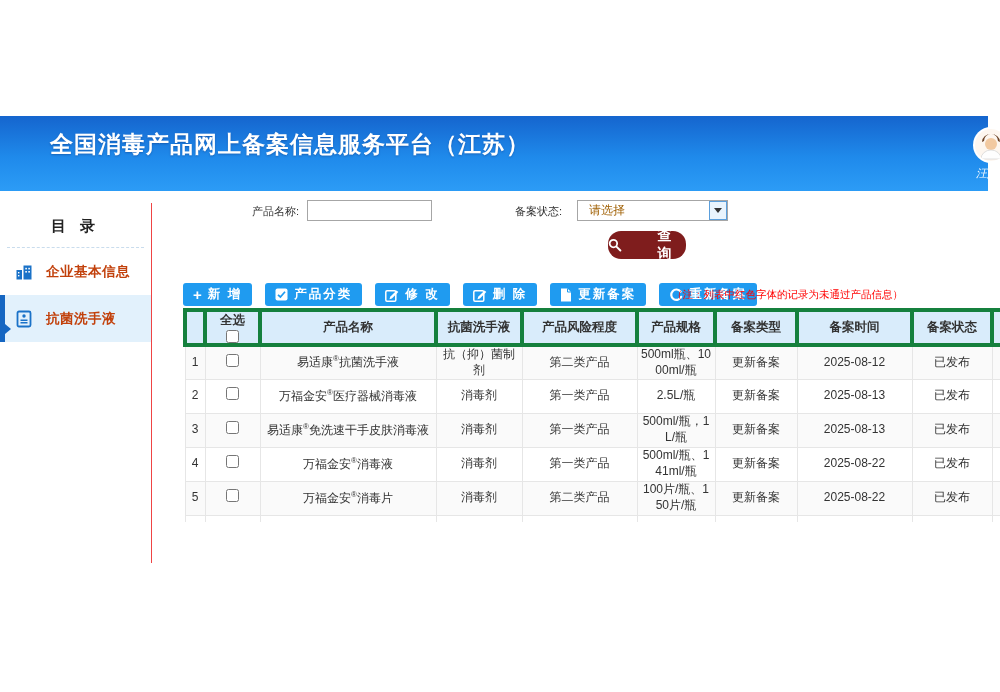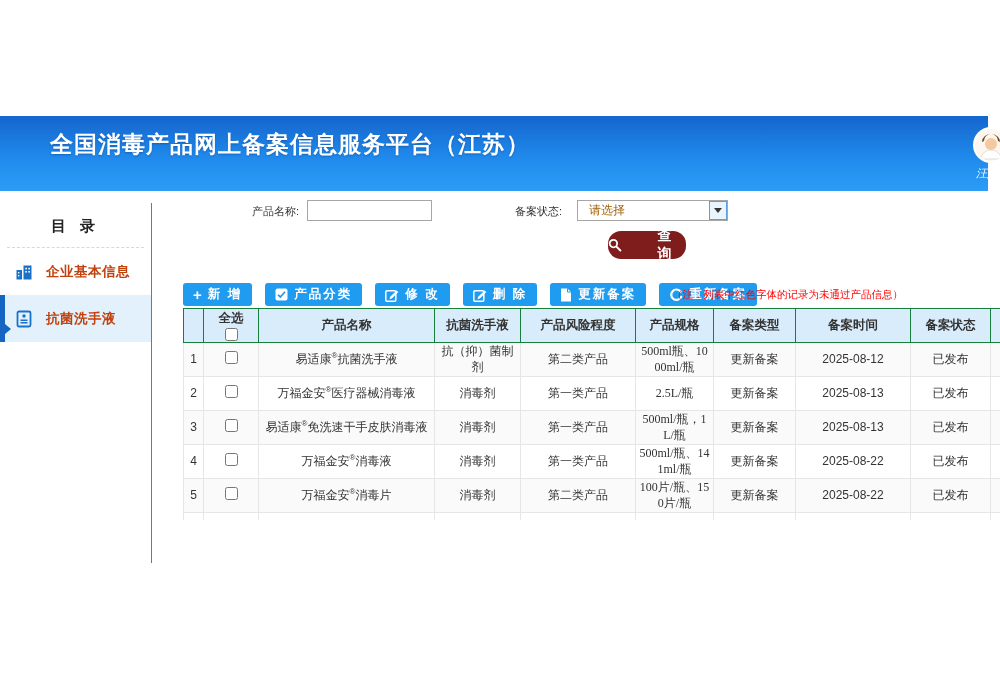--- a/index.html
+++ b/index.html
@@ -53,25 +53,25 @@
   .tbtn { height:23px; padding:0 10px; background:#1f9bf0; border:none; border-radius:3px;
     color:#fff; font-size:12.5px; font-weight:bold; display:inline-flex; align-items:center;
     gap:6px; cursor:pointer; font-family:"Liberation Sans",sans-serif; letter-spacing:2px; white-space:nowrap; }
   .tbtn .plus { font-size:15px; font-weight:bold; letter-spacing:0; }
   .note { position:absolute; left:672px; top:288px; color:#ff0000; font-size:10.5px; white-space:nowrap; }
 
   
   .table-wrap { position:absolute; left:183px; top:308px; width:837px; }
   table { border-collapse:collapse; table-layout:fixed; width:837px; }
   th { background:#d9ecfb; height:34px; font-size:12.5px; color:#333; font-weight:bold;
-    border:1px solid #15803d; text-align:center; vertical-align:middle; padding:0 2px; }
+    border:4px solid #15803d; text-align:center; vertical-align:middle; padding:0 2px; }
   td { height:34px; background:#fff; text-align:center; vertical-align:middle; font-size:12px;
     color:#333; border:1px solid #e6e6e6; padding:0 3px; line-height:1.3; }
   tr.odd td { background:#fafafa; }
-  .spec-cell { word-break:break-all;font-family:Liberation Serif, serif; }
+  .spec-cell { word-break:break-all; }
   sup { font-size:8px; }
   input[type="checkbox"] { width:13px; height:13px; cursor:pointer; }
   th .th-check { display:block; margin:1px auto 0; }
   tr.partial td { height:7px; border-top:1px solid #eee; border-bottom:none; background:#fff; }
 </style>
 </head>
 <body>
 
 <div class="screen">
 

